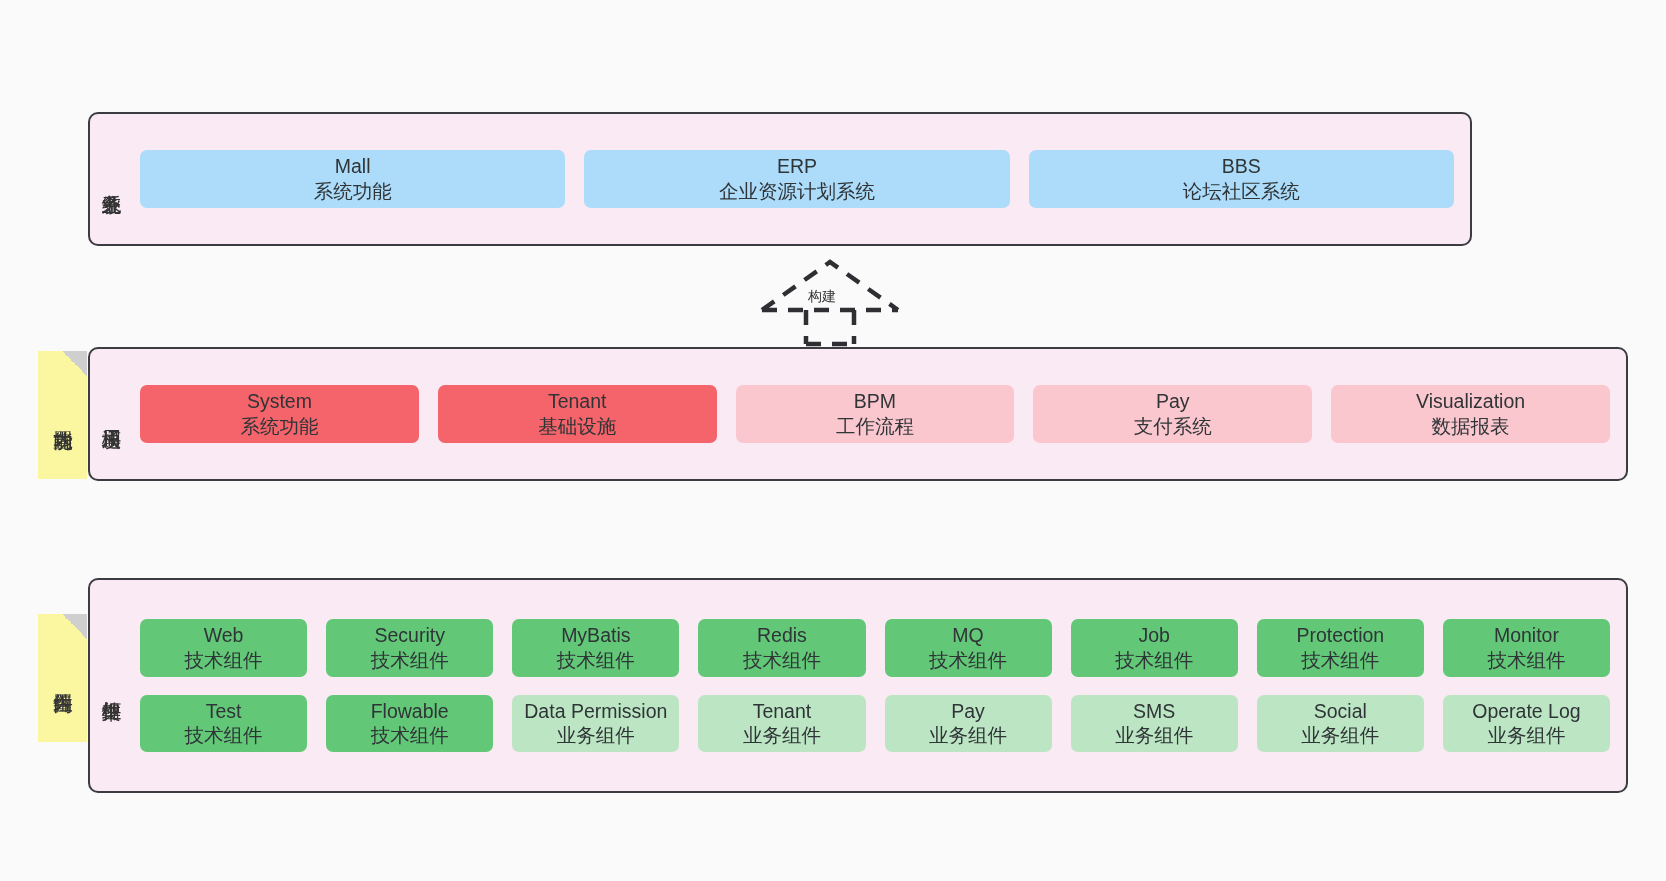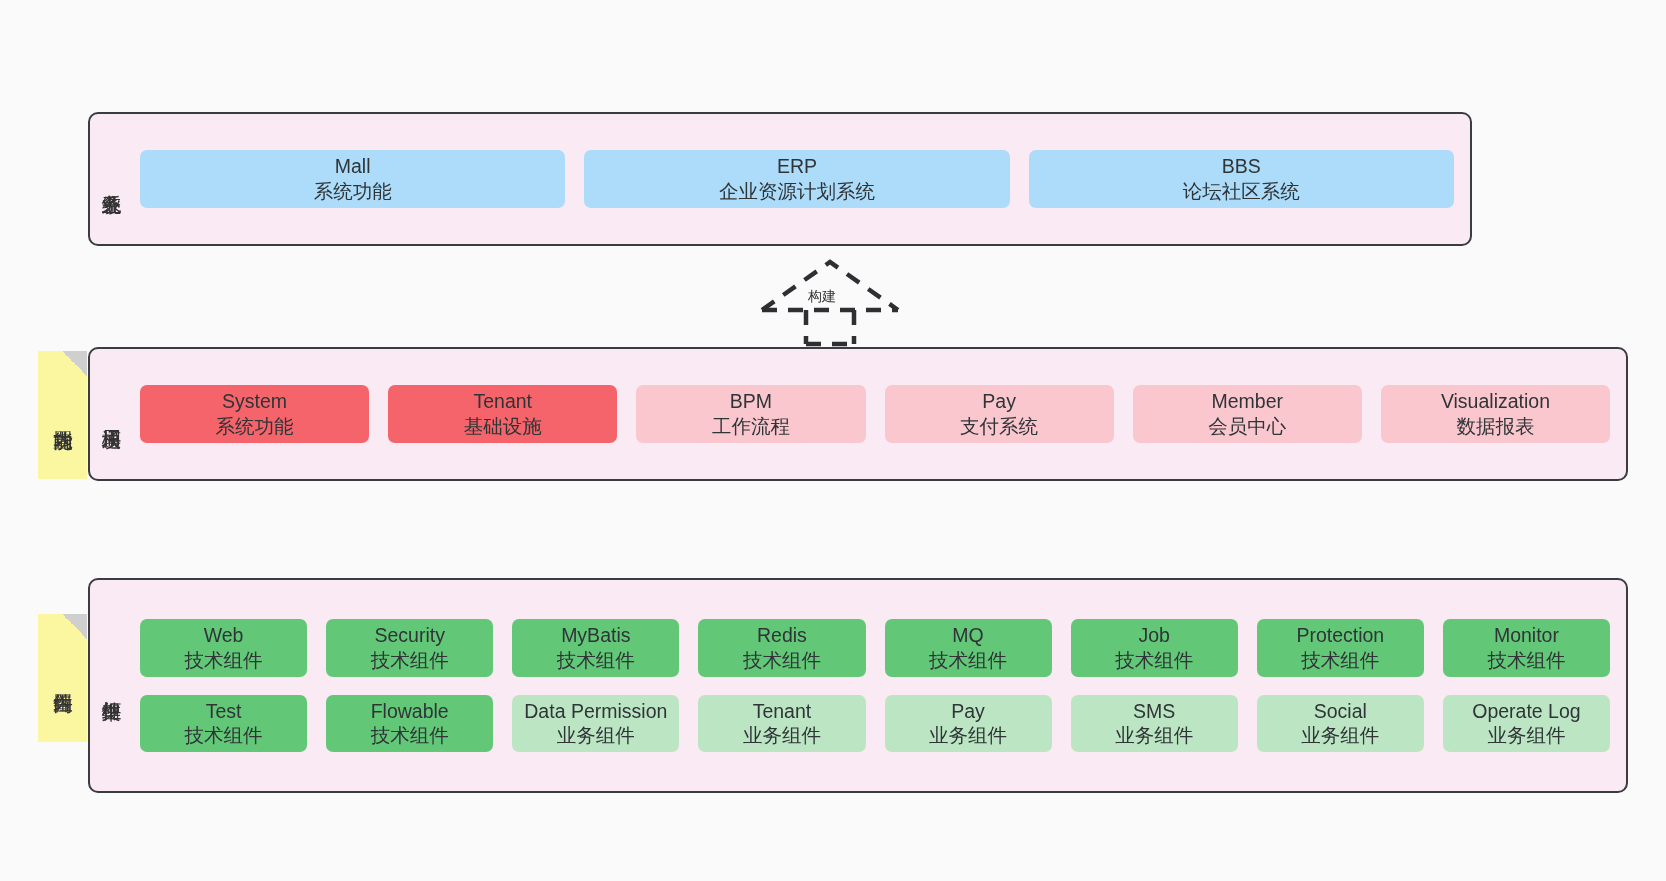--- a/index.html
+++ b/index.html
@@ -186,24 +186,20 @@
         </div>
         <div class="node pink">
           <span class="en">BPM</span>
           <span class="cn">工作流程</span>
         </div>
         <div class="node pink">
           <span class="en">Pay</span>
           <span class="cn">支付系统</span>
         </div>
         <div class="node pink">
-          <span class="en">Member</span>
-          <span class="cn">会员中心</span>
-        </div>
-        <div class="node pink">
           <span class="en">Visualization</span>
           <span class="cn">数据报表</span>
         </div>
       </div>
     </div>
   </div>
 
 
   <div class="note" style="left:38px; top:614px; width:49px; height:128px;">
     <span class="fold"></span>

